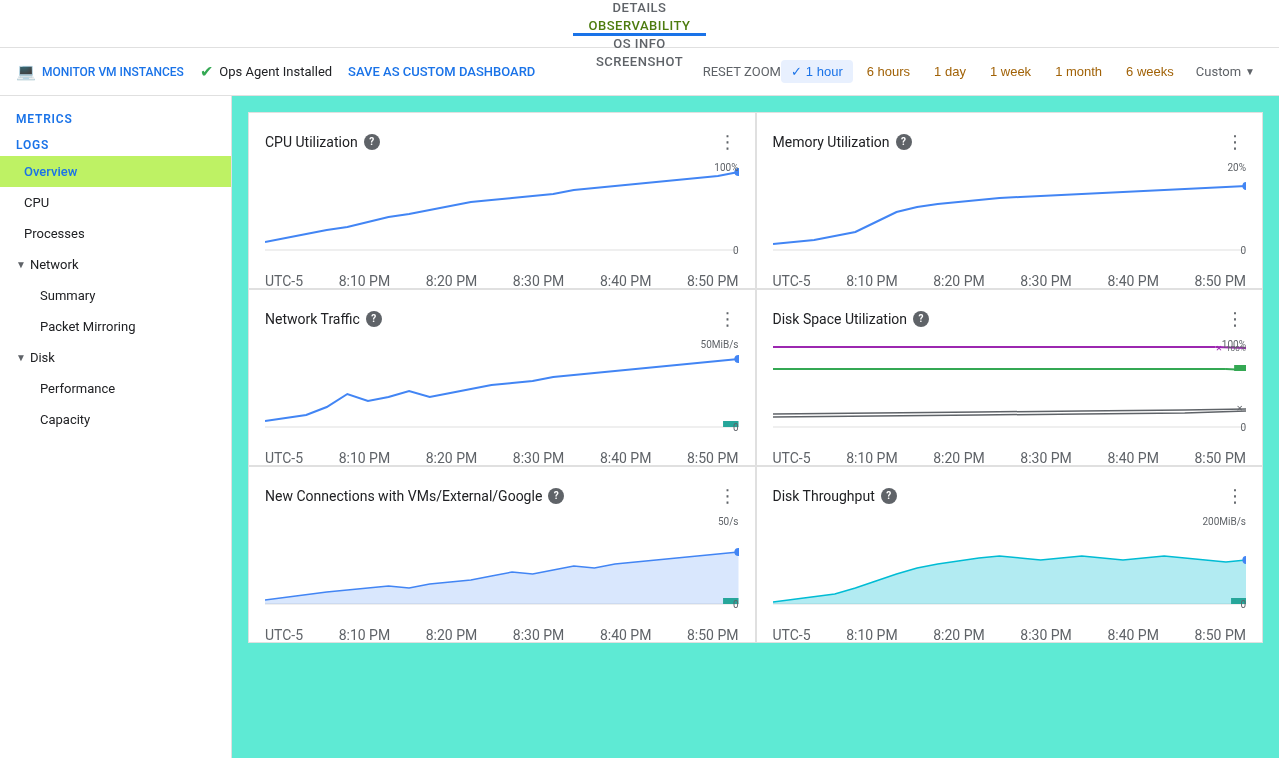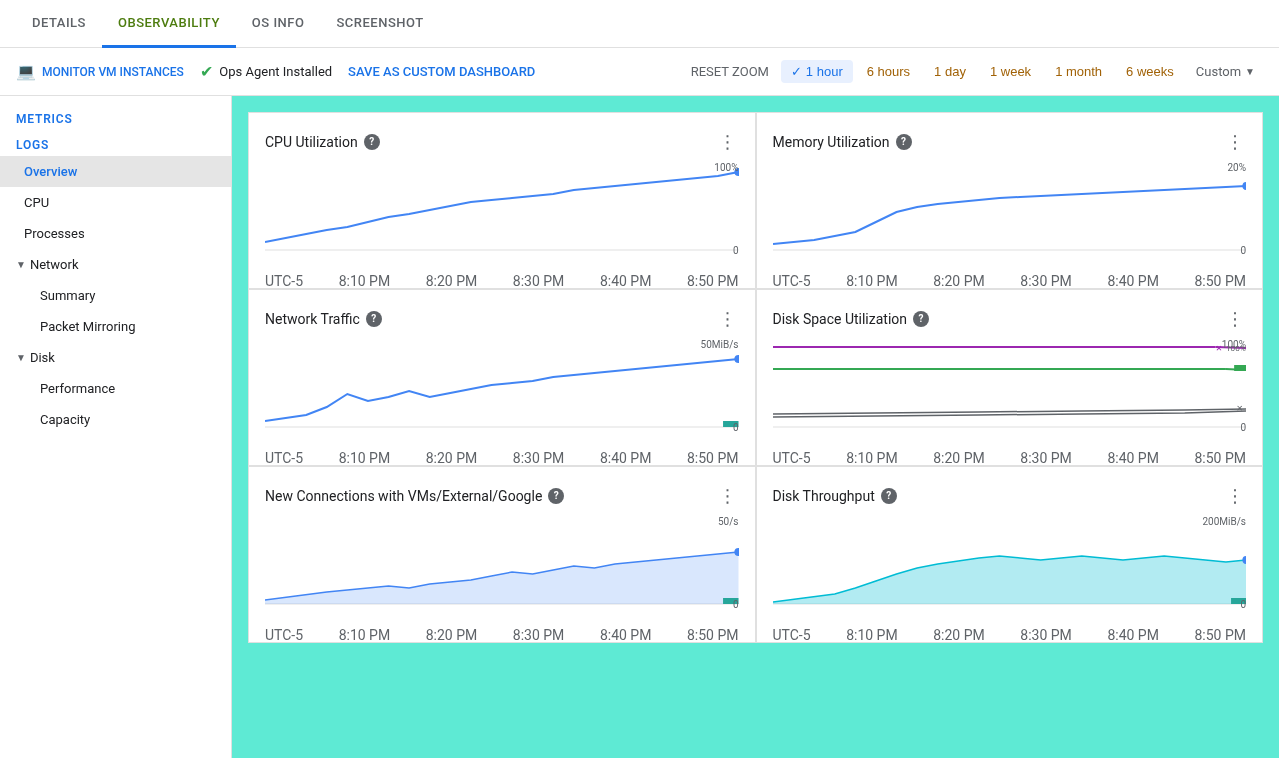--- a/index.html
+++ b/index.html
@@ -6,35 +6,35 @@
     body { font-family: 'Google Sans', Roboto, Arial, sans-serif; font-size: 13px; background: #fff; color: #202124; overflow: hidden; }
     .top-tab { padding: 0 16px; height: 48px; display: flex; align-items: center; font-size: 13px; color: #5f6368; cursor: pointer; border-bottom: 3px solid transparent; font-weight: 500; letter-spacing: 0.5px; text-transform: uppercase; }
     .top-tab.active { color: #4d7c0f; border-bottom: 3px solid #1a73e8; }
 
     
     .toolbar { display: flex; align-items: center; height: 48px; padding: 0 16px; border-bottom: 1px solid #e0e0e0; gap: 16px; }
     .toolbar-monitor { display: flex; align-items: center; gap: 6px; color: #1a73e8; font-size: 13px; font-weight: 500; cursor: pointer; }
     .ops-agent { display: flex; align-items: center; gap: 6px; color: #202124; font-size: 13px; }
     .check-icon { color: #34a853; font-size: 16px; }
     .save-dashboard { color: #1a73e8; font-size: 13px; font-weight: 500; cursor: pointer; }
-    .toolbar-right { margin-left: auto; display: flex; align-items: center; gap: 12px; }
+    .toolbar-right { margin-left: auto; display: flex; align-items: center; }
     .reset-zoom { font-size: 13px; color: #5f6368; cursor: pointer; }
     .time-buttons { display: flex; align-items: center; gap: 4px; }
     .time-btn { padding: 4px 10px; font-size: 13px; color: #a16207; cursor: pointer; border-radius: 4px; border: none; background: none; }
     .time-btn.active { background: #e8f0fe; color: #1a73e8; font-weight: 500; display: flex; align-items: center; gap: 4px; }
     .custom-btn { display: flex; align-items: center; gap: 4px; padding: 4px 8px; font-size: 13px; color: #5f6368; cursor: pointer; border-radius: 4px; }
 
     
     .main-layout { display: flex; height: calc(758px - 96px); }
 
     
     .sidebar { width: 232px; min-width: 232px; border-right: 1px solid #e0e0e0; overflow-y: auto; padding: 8px 0; }
     .sidebar-section { padding: 8px 16px 4px; font-size: 12px; font-weight: 600; color: #1a73e8; letter-spacing: 0.8px; cursor: pointer; }
     .sidebar-item { padding: 8px 16px 8px 24px; font-size: 13px; color: #202124; cursor: pointer; border-radius: 0; }
-    .sidebar-item.active { background: #e5e5e5; color: #1a73e8; font-weight: 500; }
+    .sidebar-item.active { background: #bef264; color: #1a73e8; font-weight: 500; }
     .sidebar-group { display: flex; align-items: center; padding: 8px 16px; font-size: 13px; color: #202124; cursor: pointer; gap: 4px; }
     .sidebar-sub { padding: 8px 16px 8px 40px; font-size: 13px; color: #202124; cursor: pointer; }
     .chevron { font-size: 10px; color: #5f6368; }
 
     
     .content { flex: 1; overflow-y: auto; background: #5eead4; padding: 16px; }
     .charts-grid { display: grid; grid-template-columns: 1fr 1fr; gap: 0; }
     .chart-card { border: 1px solid #e0e0e0; padding: 16px; position: relative; margin: 0; background: #fff; }
     .chart-header { display: flex; align-items: center; justify-content: space-between; margin-bottom: 8px; }
     .chart-title { font-size: 14px; color: #202124; font-weight: 400; display: flex; align-items: center; gap: 6px; }
@@ -54,21 +54,21 @@
     .disk-line-dark { fill: none; stroke: #5f6368; stroke-width: 1.5; }
     .throughput-fill { fill: rgba(0,188,212,0.3); stroke: none; }
     .throughput-line { fill: none; stroke: #00bcd4; stroke-width: 1.5; }
     .connections-fill { fill: rgba(66,133,244,0.2); stroke: none; }
     .connections-line { fill: none; stroke: #4285f4; stroke-width: 1.5; }
     .end-dot-blue { fill: #4285f4; }
   </style>
 </head>
 <body>
 
-<div style="display:flex;align-items:center;border-bottom:1px solid #e0e0e0;height:48px;padding:0 16px;">
+<div style="display:flex;align-items:center;border-bottom:1px solid #e0e0e0;height:48px;padding:0 16px;flex-direction:column;">
   <div class="top-tab">DETAILS</div>
   <div class="top-tab active">OBSERVABILITY</div>
   <div class="top-tab">OS INFO</div>
   <div class="top-tab">SCREENSHOT</div>
 </div>
 
 <div class="toolbar">
   <div class="toolbar-monitor">
     <span style="color:#1a73e8;font-size:16px;">💻</span>
     <span style="font-size:12px;font-weight:500;color:#1a73e8;">MONITOR VM INSTANCES</span>

